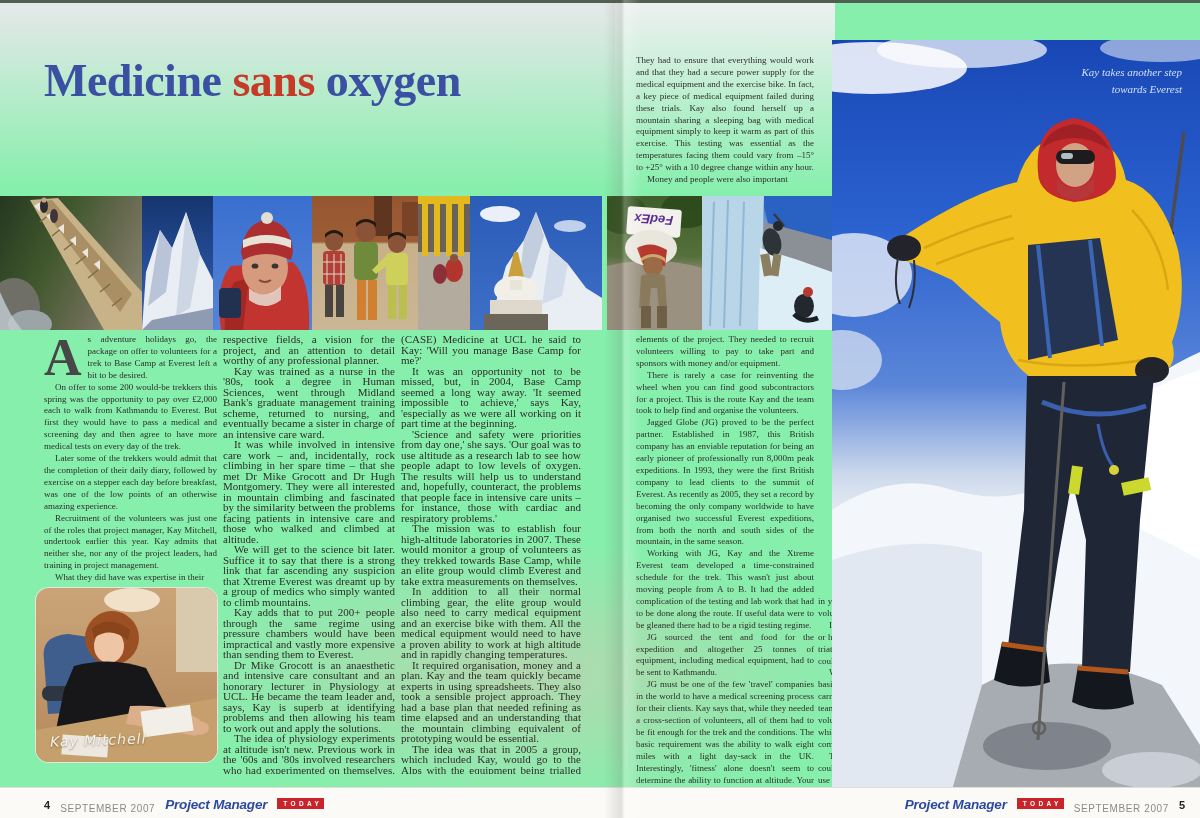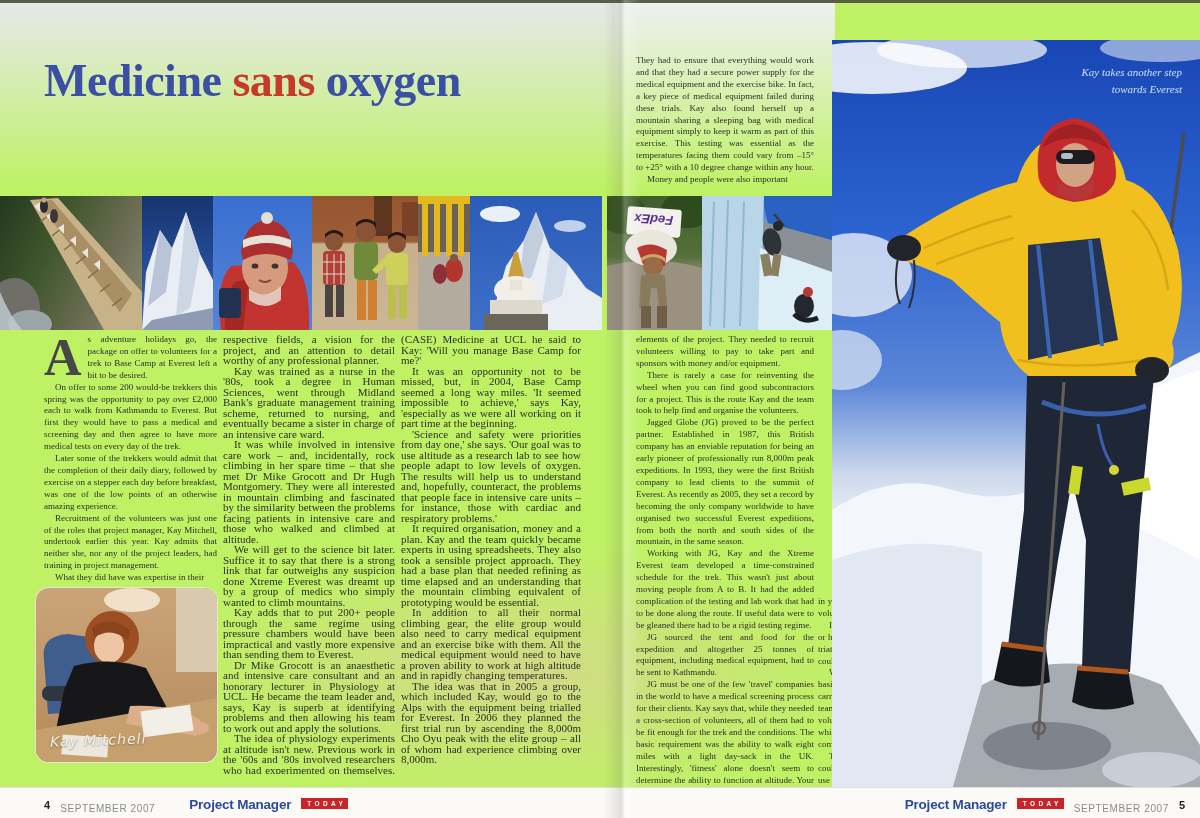--- a/index.html
+++ b/index.html
@@ -1,18 +1,18 @@
 <!DOCTYPE html>
 <html><head>
 <meta charset="utf-8">
 <style>
   html,body { margin:0; padding:0; background:#888; }
   .spread {
     position:relative; width:1200px; height:818px; overflow:hidden;
-    background:#bef264;
+    background:#86efac;
     font-family:"Liberation Sans", sans-serif;
   }
   .scan-top { position:absolute; top:0; left:0; width:100%; height:3px; background:#46453f; opacity:.85; }
   .tint-gray { position:absolute; top:3px; left:0; width:615px; height:185px;
     background:linear-gradient(180deg,#e6e8ea 0%, rgba(230,232,234,0) 100%); }
   .tint-right { position:absolute; top:3px; left:615px; width:220px; height:190px;
     background:linear-gradient(180deg,#eef0f1 0%, rgba(238,240,241,0) 100%); }
   .tint-pink { position:absolute; top:540px; left:170px; width:700px; height:270px; pointer-events:none;
     background:radial-gradient(ellipse at center, rgba(236,186,180,.45), rgba(236,186,180,0) 70%); }
   .fold { position:absolute; top:0; left:604px; width:38px; height:818px; pointer-events:none; z-index:6;
@@ -73,21 +73,21 @@
     color:#cfe0f5; }
 
   
   .footer { position:absolute; left:0; bottom:0; width:1200px; height:30px; z-index:5;
     background:#fbfaf7; border-top:1px solid #e1ded8; }
   .f-group { position:absolute; top:7px; display:flex; align-items:center; gap:10px; }
   .f-left  { left:44px; }
   .f-right { right:15px; }
   .f-page  { font-size:11px; font-weight:bold; color:#222; }
   .f-issue { font-size:10px; color:#8b8b89; letter-spacing:.6px;margin-top:8px; }
-  .f-brand { font-size:13.5px; font-weight:bold; color:#2b4a9e; letter-spacing:-.2px;margin-left:24px; }
+  .f-brand { font-size:13.5px; font-weight:bold; font-style:italic; color:#2b4a9e; letter-spacing:-.2px; }
   .f-badge { display:inline-block; background:#c8242a; color:#fff; font-size:6.5px; font-weight:bold;
     letter-spacing:3.4px; padding:2px 2px 2px 6px; transform:translateY(-1px); }
 </style>
 </head>
 <body>
 
 <div class="spread">
   <div class="scan-top"></div>
   <div class="tint-gray"></div>
   <div class="tint-right"></div>
@@ -259,32 +259,33 @@
   </div>
 
   <div class="col" id="col1">
     <span class="dropcap">A</span>
     <span><p>s adventure holidays go, the package on offer to volunteers for a trek to Base Camp at Everest left a bit to be desired.</p><p>On offer to some 200 would-be trekkers this spring was the opportunity to pay over £2,000 each to walk from Kathmandu to Everest. But first they would have to pass a medical and screening day and then agree to have more medical tests on every day of the trek.</p><p>Later some of the trekkers would admit that the completion of their daily diary, followed by exercise on a stepper each day before breakfast, was one of the low points of an otherwise amazing experience.</p><p>Recruitment of the volunteers was just one of the roles that project manager, Kay Mitchell, undertook earlier this year. Kay admits that neither she, nor any of the project leaders, had training in project management.</p><p>What they did have was expertise in their</p></span>
   </div>
   <div class="col dense" id="col2">
       <p>respective fields, a vision for the project, and an attention to detail worthy of any professional planner.</p>
       <p>Kay was trained as a nurse in the '80s, took a degree in Human Sciences, went through Midland Bank's graduate management training scheme, returned to nursing, and eventually became a sister in charge of an intensive care ward.</p>
       <p>It was while involved in intensive care work – and, incidentally, rock climbing in her spare time – that she met Dr Mike Grocott and Dr Hugh Montgomery. They were all interested in mountain climbing and fascinated by the similarity between the problems facing patients in intensive care and those who walked and climbed at altitude.</p>
-      <p>We will get to the science bit later. Suffice it to say that there is a strong link that far outweighs any suspicion done Xtreme Everest was dreamt up by a group of medics who simply wanted to climb mountains.</p>
+      <p>We will get to the science bit later. Suffice it to say that there is a strong link that far ascending any suspicion that Xtreme Everest was dreamt up by a group of medics who simply wanted to climb mountains.</p>
       <p>Kay adds that to put 200+ people through the same regime using pressure chambers would have been impractical and vastly more expensive than sending them to Everest.</p>
       <p>Dr Mike Grocott is an anaesthetic and intensive care consultant and an honorary lecturer in Physiology at UCL. He became the team leader and, says, Kay is superb at identifying problems and then allowing his team to work out and apply the solutions.</p>
       <p>The idea of physiology experiments at altitude isn't new. Previous work in the '60s and '80s involved researchers who had experimented on themselves. However, they had been limited by the time they had available.</p>
       <p>When Mike Grocott decided to set up the Xtreme-Everest project at the Centre for Aviation Space and Extreme Environment</p>
     </div>
   <div class="col dense" id="col3">
       <p>(CASE) Medicine at UCL he said to Kay: 'Will you manage Base Camp for me?'</p>
-      <p>It was an opportunity not to be missed, but, in 2004, Base Camp seemed a long way miles. 'It seemed impossible to achieve,' says Kay, 'especially as we were all working on it part time at the beginning.</p>
+      <p>It was an opportunity not to be missed, but, in 2004, Base Camp seemed a long way away. 'It seemed impossible to achieve,' says Kay, 'especially as we were all working on it part time at the beginning.</p>
       <p>'Science and safety were priorities from day one,' she says. 'Our goal was to use altitude as a research lab to see how people adapt to low levels of oxygen. The results will help us to understand and, hopefully, counteract, the problems that people face in intensive care units – for instance, those with cardiac and respiratory problems.'</p>
+      <p>The mission was to establish four high-altitude laboratories in 2007. These would monitor a group of volunteers as they trekked towards Base Camp, while an elite group would climb Everest and take extra measurements on themselves.</p>
+      <p>In addition to all their normal climbing gear, the elite group would also need to carry medical equipment and an exercise bike with them. All the medical equipment would need to have a proven ability to work at high altitude and in rapidly changing temperatures.</p>
       <p>It required organisation, money and a plan. Kay and the team quickly became experts in using spreadsheets. They also took a sensible project approach. They had a base plan that needed refining as time elapsed and an understanding that the mountain climbing equivalent of prototyping would be essential.</p>
-      <p>In addition to all their normal climbing gear, the elite group would also need to carry medical equipment and an exercise bike with them. All the medical equipment would need to have a proven ability to work at high altitude and in rapidly changing temperatures.</p>
       <p>The idea was that in 2005 a group, which included Kay, would go to the Alps with the equipment being trialled for Everest. In 2006 they planned the first trial run by ascending the 8,000m Cho Oyu peak with the elite group – all of whom had experience climbing over 8,000m.</p>
     </div>
   <div class="col" id="col4top">
       <p>They had to ensure that everything would work and that they had a secure power supply for the medical equipment and the exercise bike. In fact, a key piece of medical equipment failed during these trials. Kay also found herself up a mountain sharing a sleeping bag with medical equipment simply to keep it warm as part of this exercise. This testing was essential as the temperatures facing them could vary from –15° to +25° with a 10 degree change within any hour.</p>
       <p>Money and people were also important</p>
     </div>
   <div class="col" id="col4">
       <p>elements of the project. They needed to recruit volunteers willing to pay to take part and sponsors with money and/or equipment.</p>
       <p>There is rarely a case for reinventing the wheel when you can find good subcontractors for a project. This is the route Kay and the team took to help find and organise the volunteers.</p>
       <p>Jagged Globe (JG) proved to be the perfect partner. Established in 1987, this British company has an enviable reputation for being an early pioneer of professionally run 8,000m peak expeditions. In 1993, they were the first British company to lead clients to the summit of Everest. As recently as 2005, they set a record by becoming the only company worldwide to have organised two successful Everest expeditions, from both the north and south sides of the mountain, in the same season.</p>

